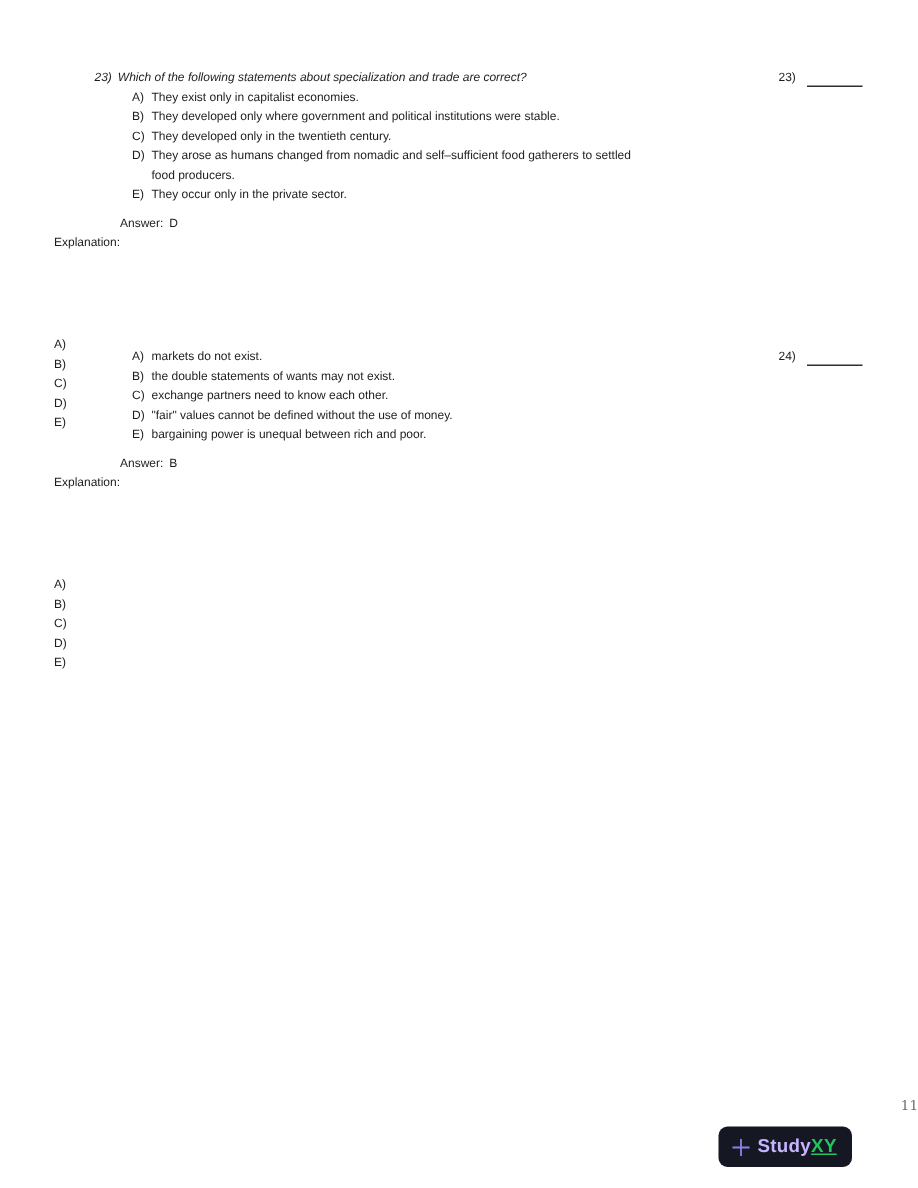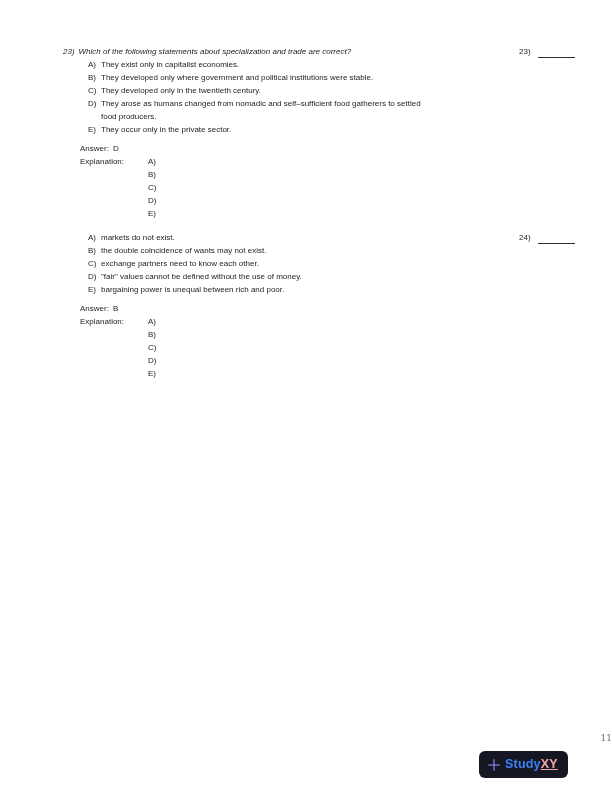--- a/index.html
+++ b/index.html
@@ -25,40 +25,40 @@
   .blank-line {
     display: inline-block; width: 37px; height: 10px;
     border-bottom: 1.2px solid #2f2f2f;
   }
   .options { margin-left: 88px; max-width: 380px; }
   .option { display: flex; }
   .opt-letter { flex: 0 0 13px; }
   .opt-text { flex: 1; max-width: 368px; }
   .answer-row { margin-left: 80px; margin-top: 6px; }
   .answer-value { margin-left: 4px; }
-  .expl-row { margin-left: 80px; display: flex; }
+  .expl-row { margin-left: 36px; display: flex; flex-direction: column; }
   .expl-label { flex: 0 0 68px; }
   .expl-letters { flex: 0 0 auto; }
   .footer-page {
     position: absolute; top: 732px; left: 0; right: 0;
     text-align: right;
     font-family: "DejaVu Serif", serif;
     font-size: 9px; color: #6e6e6e;
   }
   .logo-badge {
     position: absolute; left: 479px; top: 751px;
     height: 27px; padding: 0 10px 0 8px;
     background: #151823;
     border-radius: 6px;
     display: inline-flex; align-items: center; gap: 4px;
   }
   .logo-plus { width: 14px; height: 14px; display: block; }
   .logo-text { font-size: 12.5px; font-weight: 700; letter-spacing: 0.2px; line-height: 1; }
-  .logo-prefix { color: #3b82f6; }
-  .logo-suffix { color: #fca5a5; text-decoration: underline; }
+  .logo-prefix { color: #c4b5fd; }
+  .logo-suffix { color: #22c55e; text-decoration: underline; }
 </style>
 </head>
 <body>
 
 <section class="question" style="top:45px">
   <div class="q-marker">
     <span>23)</span>
     <span class="blank-line"></span>
   </div>
   <div class="q-line">
@@ -108,21 +108,21 @@
     <span>24)</span>
     <span class="blank-line"></span>
   </div>
   <div class="options">
     <div class="option">
       <span class="opt-letter">A)</span>
       <span class="opt-text">markets do not exist.</span>
     </div>
     <div class="option">
       <span class="opt-letter">B)</span>
-      <span class="opt-text">the double coincidence of wants may not exist.</span>
+      <span class="opt-text">the double statements of wants may not exist.</span>
     </div>
     <div class="option">
       <span class="opt-letter">C)</span>
       <span class="opt-text">exchange partners need to know each other.</span>
     </div>
     <div class="option">
       <span class="opt-letter">D)</span>
       <span class="opt-text">"fair" values cannot be defined without the use of money.</span>
     </div>
     <div class="option">

